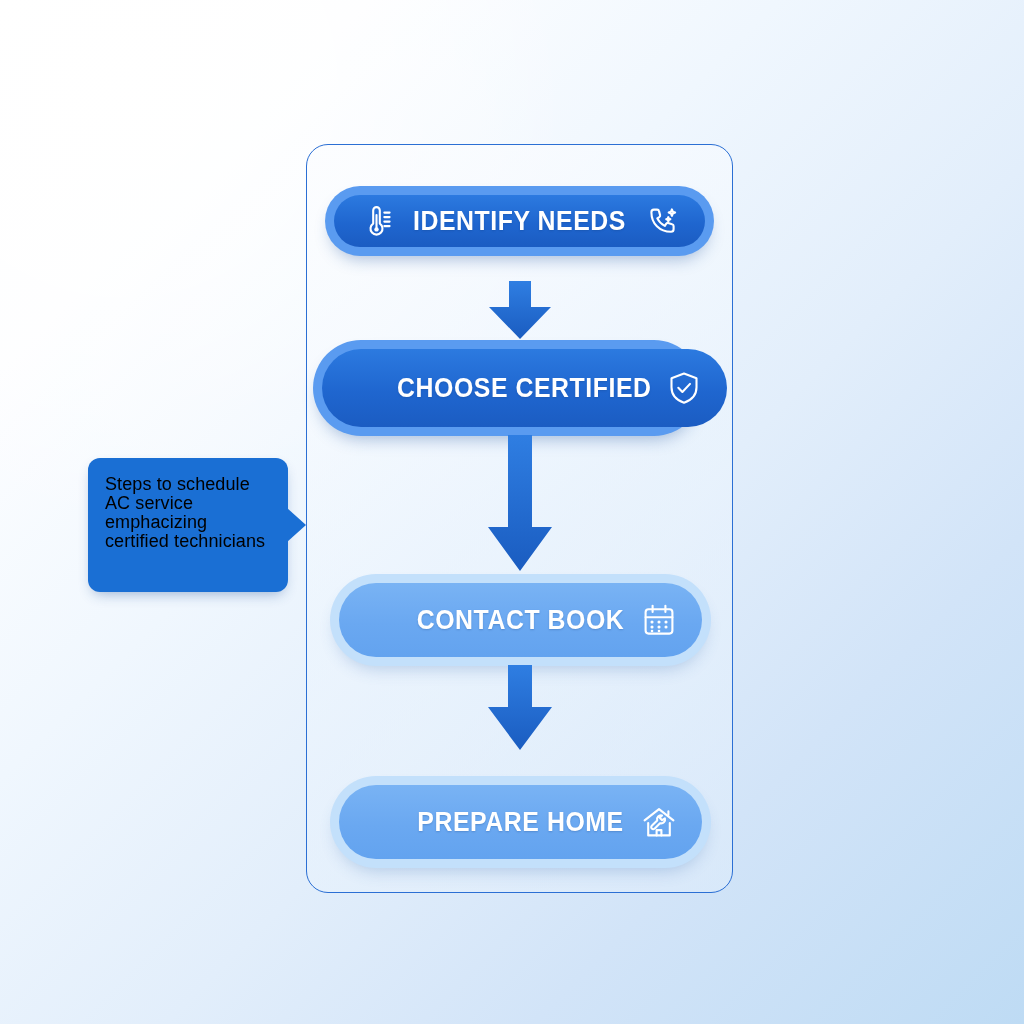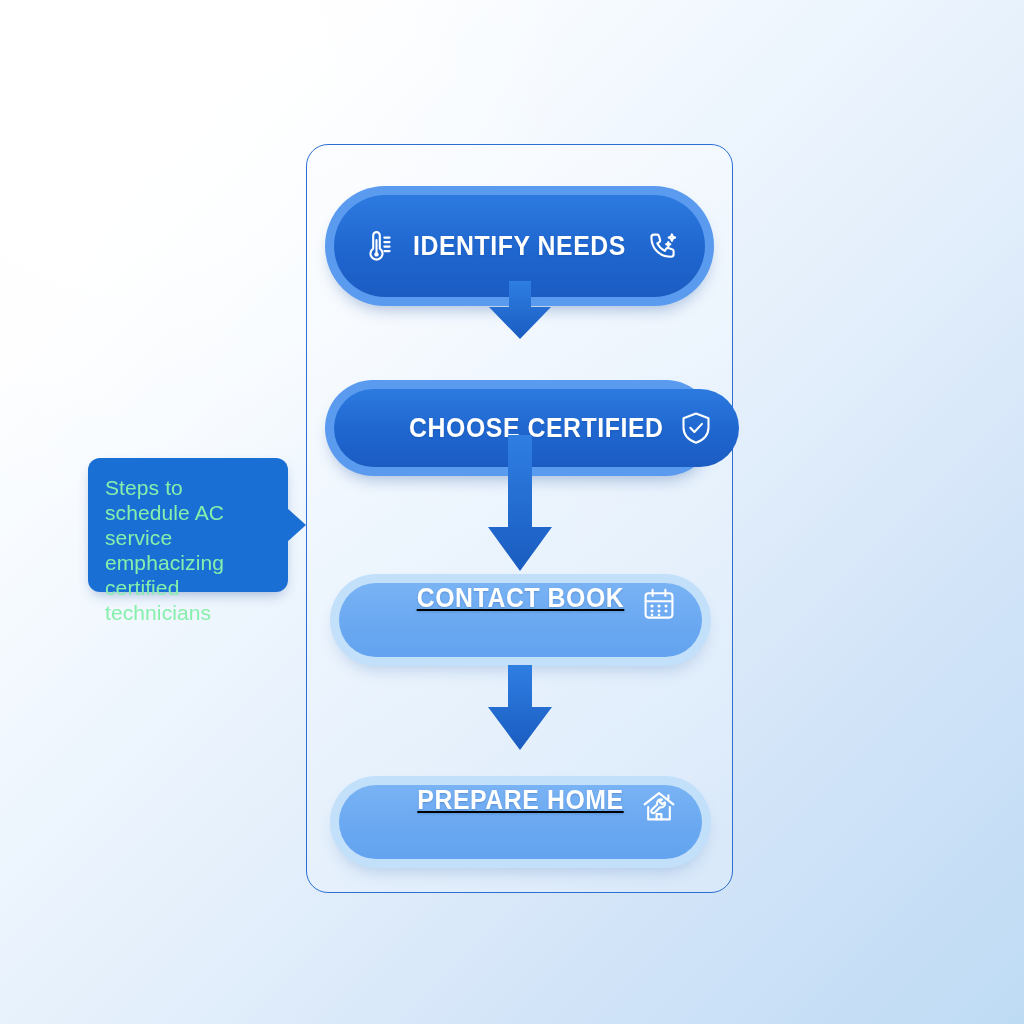--- a/index.html
+++ b/index.html
@@ -72,27 +72,26 @@
   }
   
   .pill.light {
     background: #c3e0fb;
     padding: 9px;
     box-shadow: 0 9px 16px -6px rgba(70,120,185,0.30);
   }
   .pill.light .core {
     flex: 1 1 auto;
     display: flex;
-    align-items: flex-start;
+    align-items: center;
     height: 100%;
     border-radius: 999px;
     background: linear-gradient(180deg, #79b3f4 0%, #6aa8f1 55%, #63a3ef 100%);
     padding: 0 22px;
     box-sizing: border-box;
-    text-decoration: underline;
   }
 
   .pill-label {
     flex: 1 1 auto;
     text-align: center;
     color: #ffffff;
     font-weight: 700;
     font-size: 27px;
     letter-spacing: 0.6px;
     text-shadow: 0 1px 2px rgba(20,60,120,0.25);
@@ -104,22 +103,22 @@
     width: 42px;
     height: 42px;
     display: flex;
     align-items: center;
     justify-content: center;
   }
   .pill-icon svg { display: block; }
   .pill-icon.spacer { visibility: hidden; }
 
   
-  #step-1 { left: 325px; top: 186px; width: 389px; height: 120px; }
-  #step-2 { left: 325px; top: 340px; width: 389px; height: 96px; margin-top: 40px; }
+  #step-1 { left: 325px; top: 186px; width: 389px; height: 70px; }
+  #step-2 { left: 313px; top: 340px; width: 389px; height: 96px; }
   #step-3 { left: 330px; top: 574px; width: 381px; height: 92px; }
   #step-4 { left: 330px; top: 776px; width: 381px; height: 92px; }
 
   
   .arrow {
     position: absolute;
     display: block;
   }
   #arrow-1 { left: 476px; top: 281px; width: 88px; height: 60px; }
   #arrow-2 { left: 476px; top: 435px; width: 88px; height: 140px; }
@@ -132,23 +131,23 @@
     top: 458px;
     width: 200px;
     height: 134px;
     background: #1a6fd4;
     border-radius: 12px;
     box-sizing: border-box;
     padding: 17px 16px 10px 17px;
     box-shadow: 0 6px 14px -5px rgba(30,80,150,0.45);
   }
   .callout-text {
-    color: #86efac;
-    font-size: 21px;
-    line-height: 25px;
+    color: #000000;
+    font-size: 18px;
+    line-height: 19px;
     letter-spacing: 0.1px;
   }
   .callout-tail {
     position: absolute;
     left: 287px;
     top: 508px;
     width: 0;
     height: 0;
     border-top: 17px solid transparent;
     border-bottom: 17px solid transparent;

